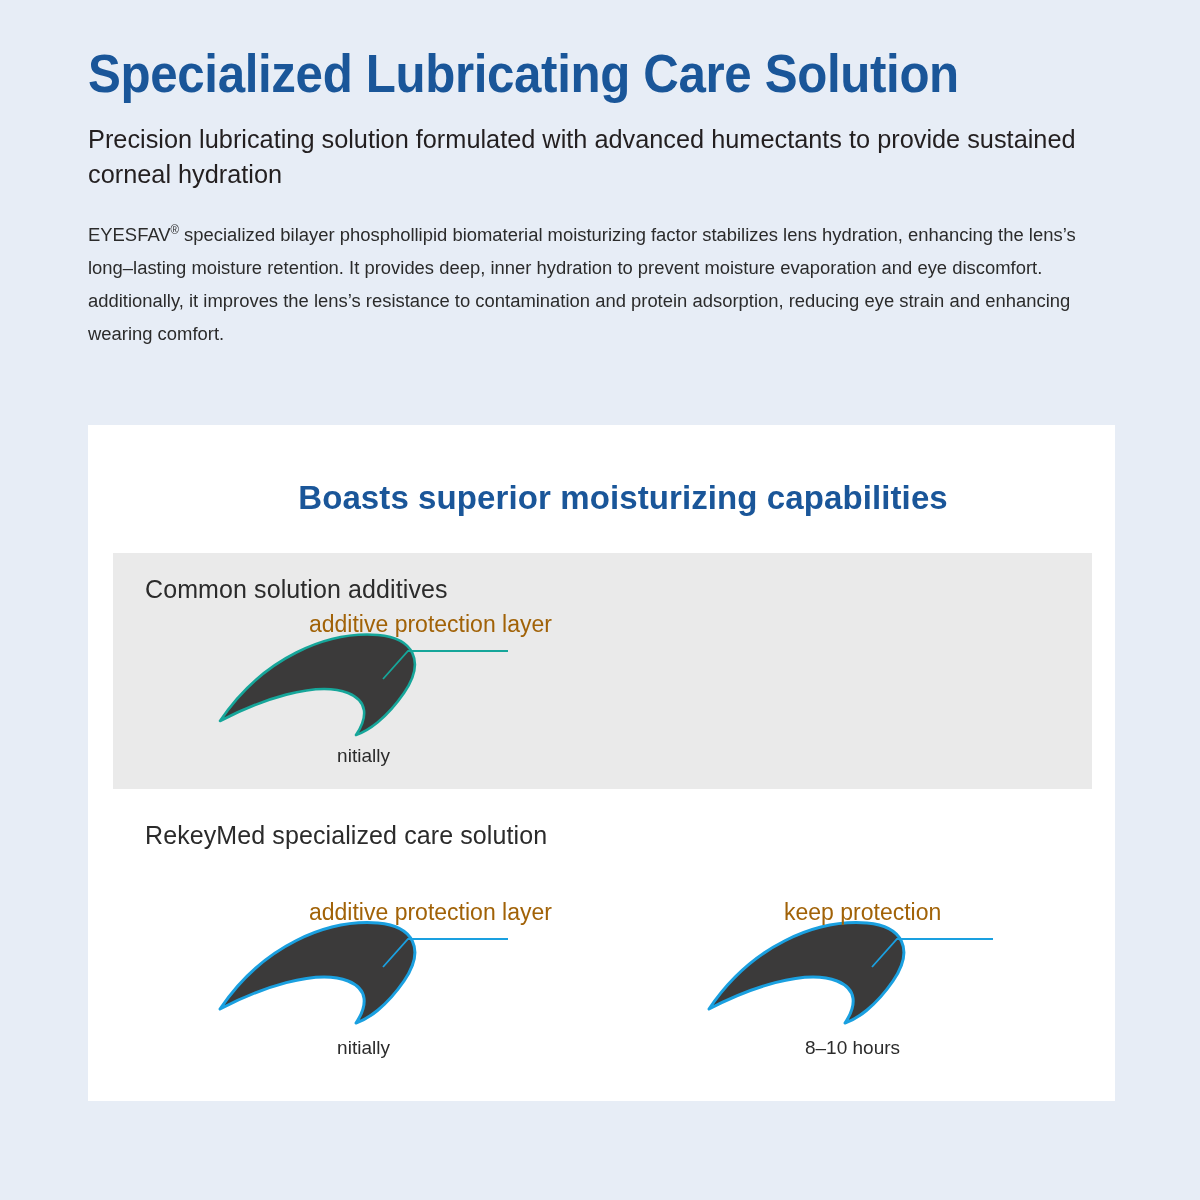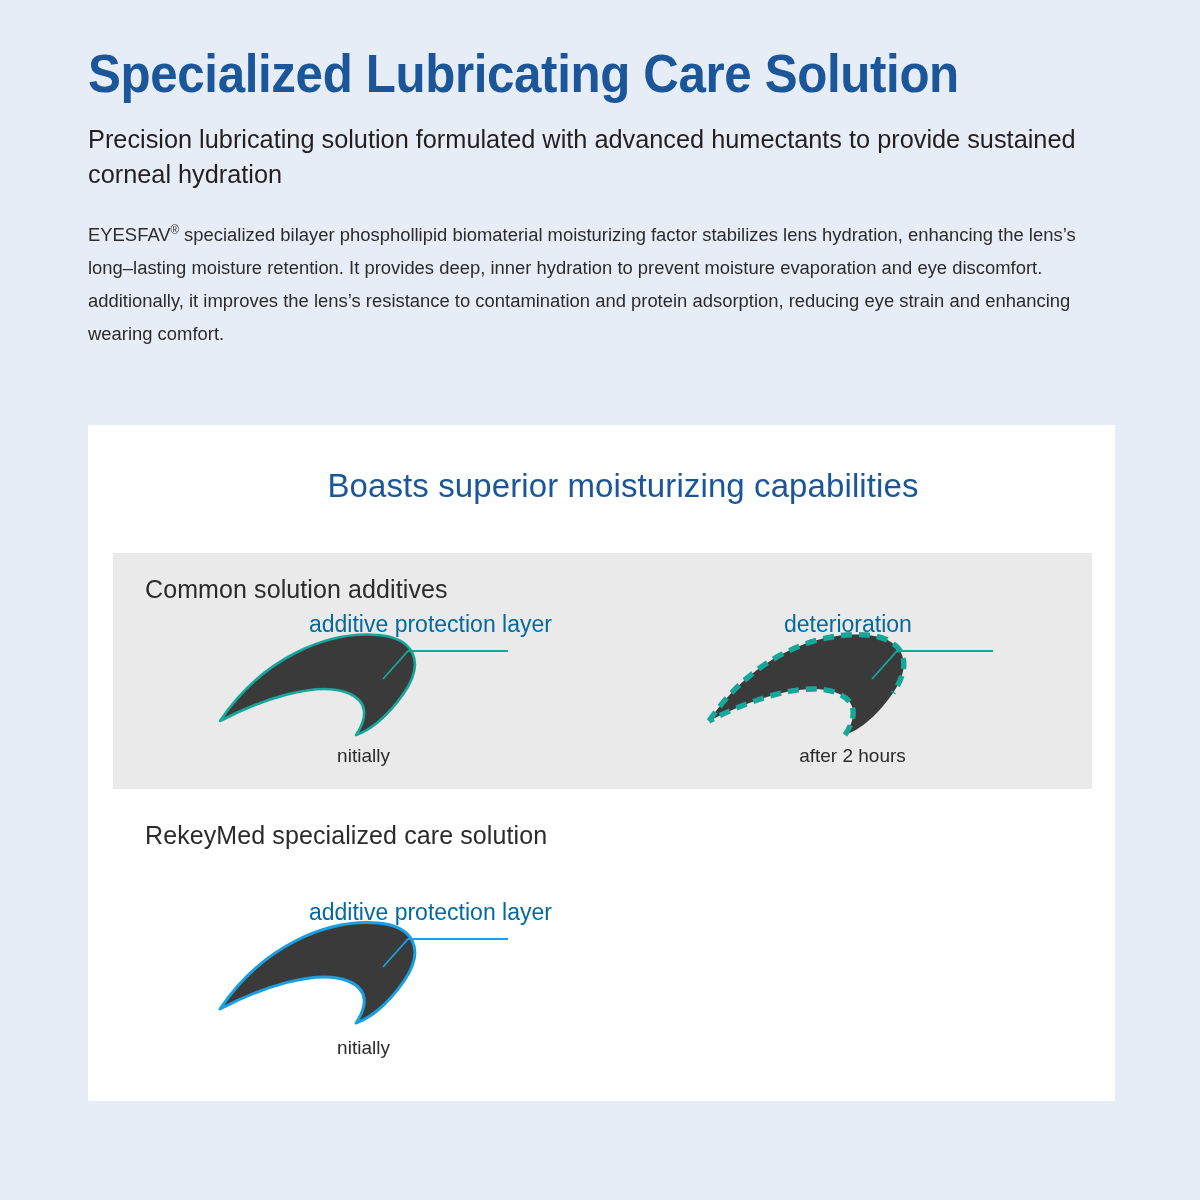--- a/index.html
+++ b/index.html
@@ -81,23 +81,23 @@
   }
 
   .card-title {
     position: absolute;
     left: 0;
     right: 0;
     top: 38px;
     text-align: center;
     font-size: 33px;
     color: #1a5699;
-    font-weight: normal;
+    font-weight: bold;
     letter-spacing: 0.1px;
-    margin: 4px;
+    margin: 16px;
     padding-left: 43px;
   }
 
   
   .panel {
     position: absolute;
     left: 25px;
     width: 979px;
   }
   .panel-top {
@@ -153,21 +153,21 @@
     top: 140px;
     text-align: center;
     font-size: 19px;
     color: #2b2b2b;
   }
   .panel-top .lens-cell .caption { top: 136px; }
 
   .lens-label {
     position: absolute;
     font-size: 23px;
-    color: #0369a1;
+    color: #a16207;
     white-space: nowrap;
   }
   .lens-label-left  { left: 196px;  top: 2px; }
   .lens-label-right { left: 182px;  top: 2px; }
 </style>
 </head>
 <body>
 
 <div class="page">
 
@@ -190,50 +190,48 @@
           <svg class="lens-svg" width="300" height="140" viewBox="0 0 300 140">
             <path d="M12 112 C 55 48, 120 22, 170 26 C 205 29, 218 52, 196 84 C 178 110, 160 122, 148 126 C 160 108, 160 92, 140 84 C 108 71, 50 92, 12 112 Z" fill="#3b3a3a" stroke="#16a69a" stroke-width="2.6" stroke-linejoin="round"></path>
           </svg>
           <svg class="lens-svg" width="300" height="140" viewBox="0 0 300 140" style="overflow:visible">
             <polyline points="175,70 200,42 300,42" fill="none" stroke="#16a69a" stroke-width="1.8"></polyline>
           </svg>
           <div class="lens-label lens-label-left">additive protection layer</div>
           <div class="caption">nitially</div>
         </div>
 
-        <div class="lens-cell">
-          <svg class="lens-svg" width="300" height="140" viewBox="0 0 300 140">
-            <path d="M12 112 C 55 48, 120 22, 170 26 C 205 29, 218 52, 196 84 C 178 110, 160 122, 148 126 C 160 108, 160 92, 140 84 C 108 71, 50 92, 12 112 Z" fill="#3b3a3a" stroke="none"></path>
-            <path d="M12 112 C 55 48, 120 22, 170 26 C 205 29, 218 52, 196 84" fill="none" stroke="#16a69a" stroke-width="5.4" stroke-dasharray="11 7" stroke-linecap="butt"></path>
-            <path d="M148 126 C 160 108, 160 92, 140 84 C 108 71, 50 92, 12 112" fill="none" stroke="#16a69a" stroke-width="5.4" stroke-dasharray="11 7" stroke-linecap="butt"></path>
-          </svg>
-          <svg class="lens-svg" width="300" height="140" viewBox="0 0 300 140" style="overflow:visible">
-            <polyline points="175,70 200,42 296,42" fill="none" stroke="#16a69a" stroke-width="1.8"></polyline>
-          </svg>
-          <div class="lens-label lens-label-right">deterioration</div>
-          <div class="caption">after 2 hours</div>
-        </div>
 
       </div>
     </div>
 
     <div class="panel panel-bottom">
       <div class="panel-label">RekeyMed specialized care solution</div>
 
       <div class="lens-row">
 
         <div class="lens-cell">
           <svg class="lens-svg" width="300" height="140" viewBox="0 0 300 140">
             <path d="M12 112 C 55 48, 120 22, 170 26 C 205 29, 218 52, 196 84 C 178 110, 160 122, 148 126 C 160 108, 160 92, 140 84 C 108 71, 50 92, 12 112 Z" fill="#3b3a3a" stroke="#1aa0e0" stroke-width="3" stroke-linejoin="round"></path>
           </svg>
           <svg class="lens-svg" width="300" height="140" viewBox="0 0 300 140" style="overflow:visible">
             <polyline points="175,70 200,42 300,42" fill="none" stroke="#1aa0e0" stroke-width="1.8"></polyline>
           </svg>
           <div class="lens-label lens-label-left">additive protection layer</div>
           <div class="caption">nitially</div>
         </div>
 
+        <div class="lens-cell">
+          <svg class="lens-svg" width="300" height="140" viewBox="0 0 300 140">
+            <path d="M12 112 C 55 48, 120 22, 170 26 C 205 29, 218 52, 196 84 C 178 110, 160 122, 148 126 C 160 108, 160 92, 140 84 C 108 71, 50 92, 12 112 Z" fill="#3b3a3a" stroke="#1aa0e0" stroke-width="3" stroke-linejoin="round"></path>
+          </svg>
+          <svg class="lens-svg" width="300" height="140" viewBox="0 0 300 140" style="overflow:visible">
+            <polyline points="175,70 200,42 296,42" fill="none" stroke="#1aa0e0" stroke-width="1.8"></polyline>
+          </svg>
+          <div class="lens-label lens-label-right">keep protection</div>
+          <div class="caption">8–10 hours</div>
+        </div>
 
       </div>
     </div>
 
   </div>
 </div>
 
 </body></html>

